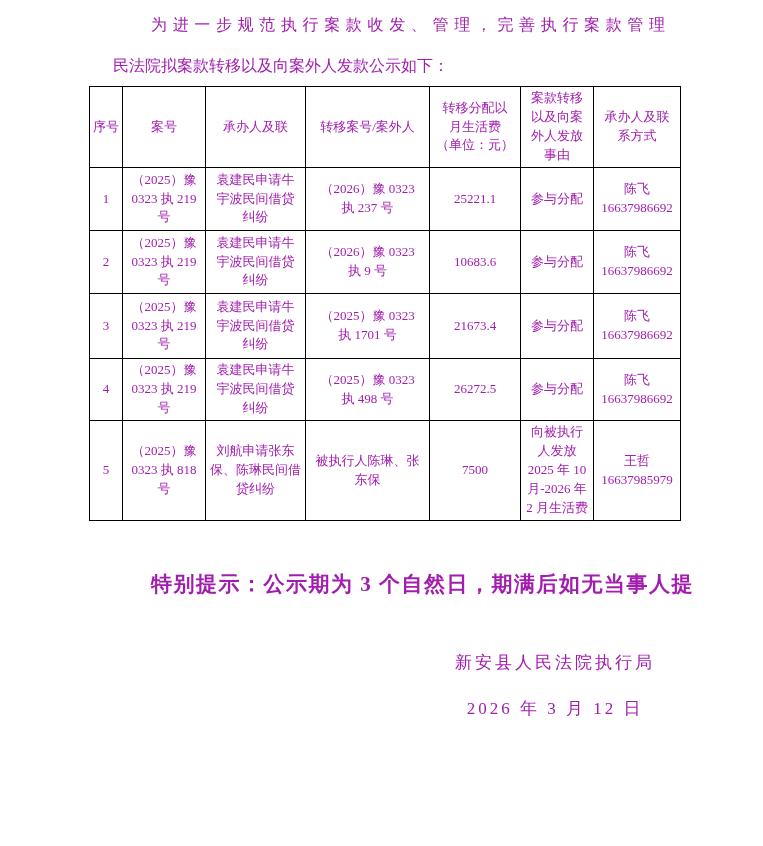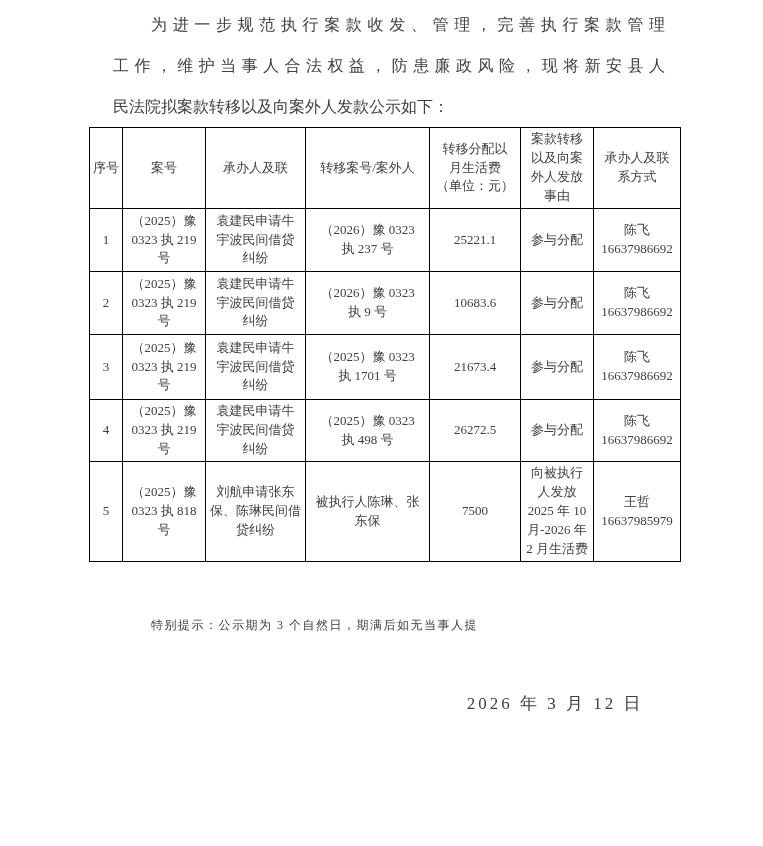--- a/index.html
+++ b/index.html
@@ -5,21 +5,21 @@
   html, body {
     margin: 0;
     padding: 0;
     background: #ffffff;
   }
   .page {
     position: relative;
     width: 763px;
     height: 836px;
     background: #ffffff;
-    color: #404040;
+    color: #a21caf;
     font-family: "Liberation Serif", "DejaVu Serif", serif;
     overflow: hidden;
   }
   
   .intro {
     margin: 4px 0 0 113px;
     width: 552px;
     font-size: 16px;
     line-height: 41px;
   }
@@ -53,43 +53,43 @@
   thead tr { height: 81px; }
   tbody tr { height: 63px; }
   tbody tr:nth-child(3) { height: 65px; }
   tbody tr:nth-child(4) { height: 62px; }
   tbody tr:nth-child(5) { height: 100px; }
 
   
   .notice {
     margin: 43px 0 0 113px;
     width: 552px;
-    font-size: 12px;
+    font-size: 21px;
     line-height: 40px;
     letter-spacing: 1.5px;
+    font-weight: bold;
   }
 
   
   .signature {
     margin: 36px 0 0 400px;
     width: 310px;
     text-align: center;
     font-size: 17px;
     letter-spacing: 3px;
     line-height: 46px;
   }
 </style>
 </head>
 <body>
 
 <div class="page">
 
   <div class="intro">
     <div class="p-line indent justify">为进一步规范执行案款收发、管理，完善执行案款管理</div>
-    <div class="p-line justify">工作，维护当事人合法权益，防患廉政风险，现将新安县人</div>
     <div class="p-line">民法院拟案款转移以及向案外人发款公示如下：</div>
   </div>
 
   <table class="case-table">
     <colgroup>
       <col style="width:33px">
       <col style="width:83px">
       <col style="width:100px">
       <col style="width:124px">
       <col style="width:91px">
@@ -198,16 +198,17 @@
 16637985979</td>
     </tr>
   </tbody>
   </table>
 
   <div class="notice">
     <div class="p-line indent">特别提示：公示期为 3 个自然日，期满后如无当事人提</div>
   </div>
 
   <div class="signature">
+    <div>新安县人民法院执行局</div>
     <div>2026 年 3 月 12 日</div>
   </div>
 
 </div>
 
 </body></html>

